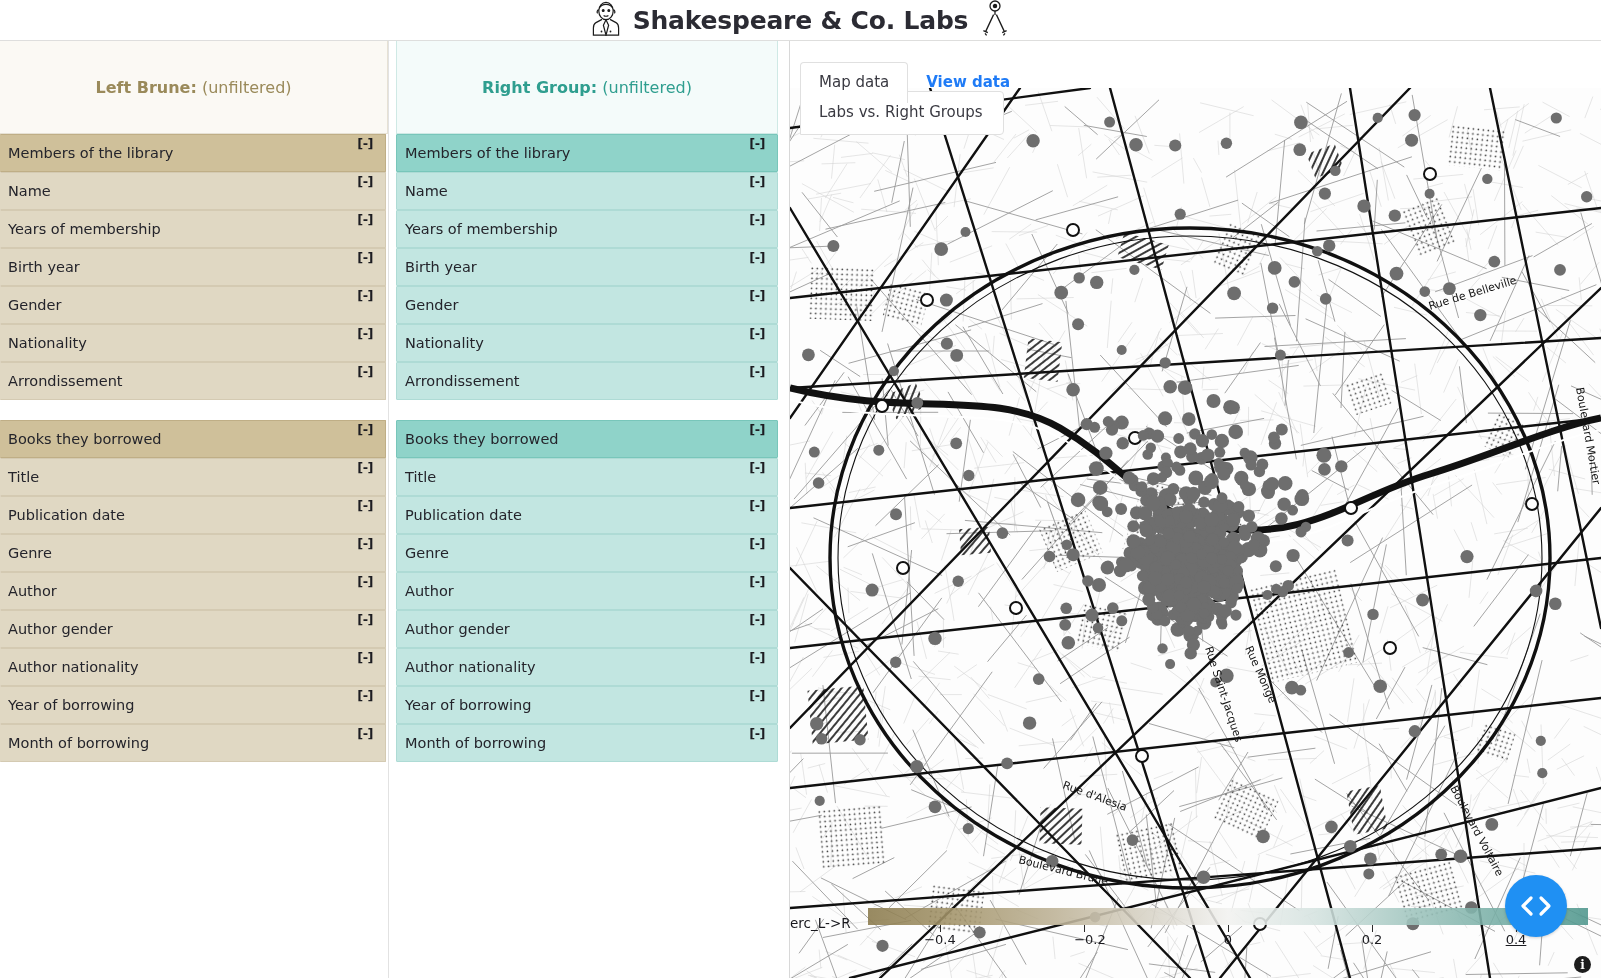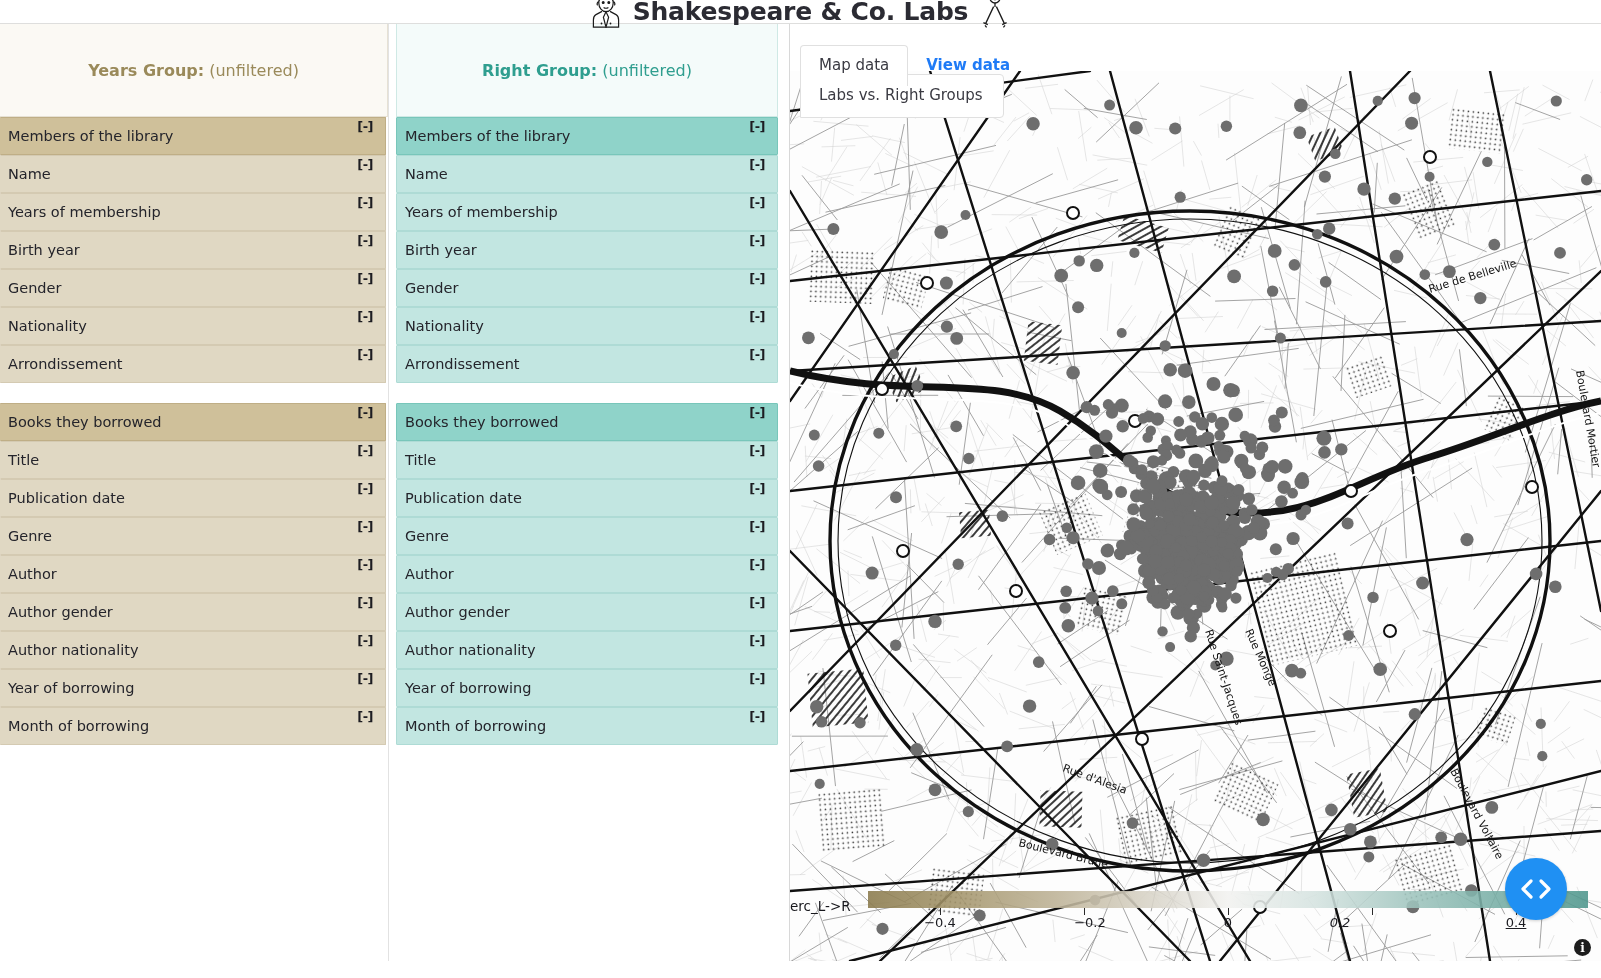--- a/index.html
+++ b/index.html
@@ -7,21 +7,21 @@
   html, body {
     margin: 0; padding: 0;
     width: 1601px; height: 978px;
     overflow: hidden;
     background: #ffffff;
     font-family: "DejaVu Sans", "Liberation Sans", sans-serif;
   }
 
   
   #app-header {
-    height: 24px;
+    height: 41px;
     width: 1601px;
     display: flex;
     align-items: center;
     justify-content: center;
     gap: 12px;
     border-bottom: 1px solid #dededd;
     background: #ffffff;
     position: relative;
     z-index: 40;
   }
@@ -330,21 +330,21 @@
   </span>
 </div>
 
 <div id="main-area">
 
   <div id="facet-panes">
 
     <div class="facet-col left">
       <div class="group-header">
         <span>
-          <span class="g-label">Years Group:</span>
+          <span class="g-label">Left Brune:</span>
           <span class="g-state">(unfiltered)</span>
         </span>
       </div>
       <ul class="facet-list" id="left-facet-list">
           <li class="facet-row is-section">
             <span class="f-label">Members of the library</span>
             <span class="collapse-toggle">[-]</span>
           </li>
           <li class="facet-row">
             <span class="f-label">Name</span>
@@ -2539,21 +2539,21 @@
       <div id="colorbar-label">erc_L-&gt;R</div>
       <div id="colorbar-bar"></div>
       <div id="colorbar-ticks">
           <div class="cb-tick" style="left: 150px;"></div>
           <div class="cb-tick-label" style="left: 150px;">−0.4</div>
           <div class="cb-tick" style="left: 294px;"></div>
           <div class="cb-tick-label" style="left: 300px; text-align: right;">−0.2</div>
           <div class="cb-tick" style="left: 438px;"></div>
           <div class="cb-tick-label" style="left: 438px;">0</div>
           <div class="cb-tick" style="left: 582px;"></div>
-          <div class="cb-tick-label" style="left: 550px; font-style: italic;">0.2</div>
+          <div class="cb-tick-label" style="left: 582px;">0.2</div>
           <div class="cb-tick" style="left: 726px;"></div>
           <div class="cb-tick-label" style="left: 726px; text-decoration: underline;">0.4</div>
         </div>
     </div>
 
     <div id="code-fab">
       <svg width="34" height="24" viewBox="0 0 34 24">
         <g fill="none" stroke="#ffffff" stroke-width="3.2" stroke-linecap="round" stroke-linejoin="round">
           <polyline points="12,4 4,12 12,20"></polyline>
           <polyline points="22,4 30,12 22,20"></polyline>

